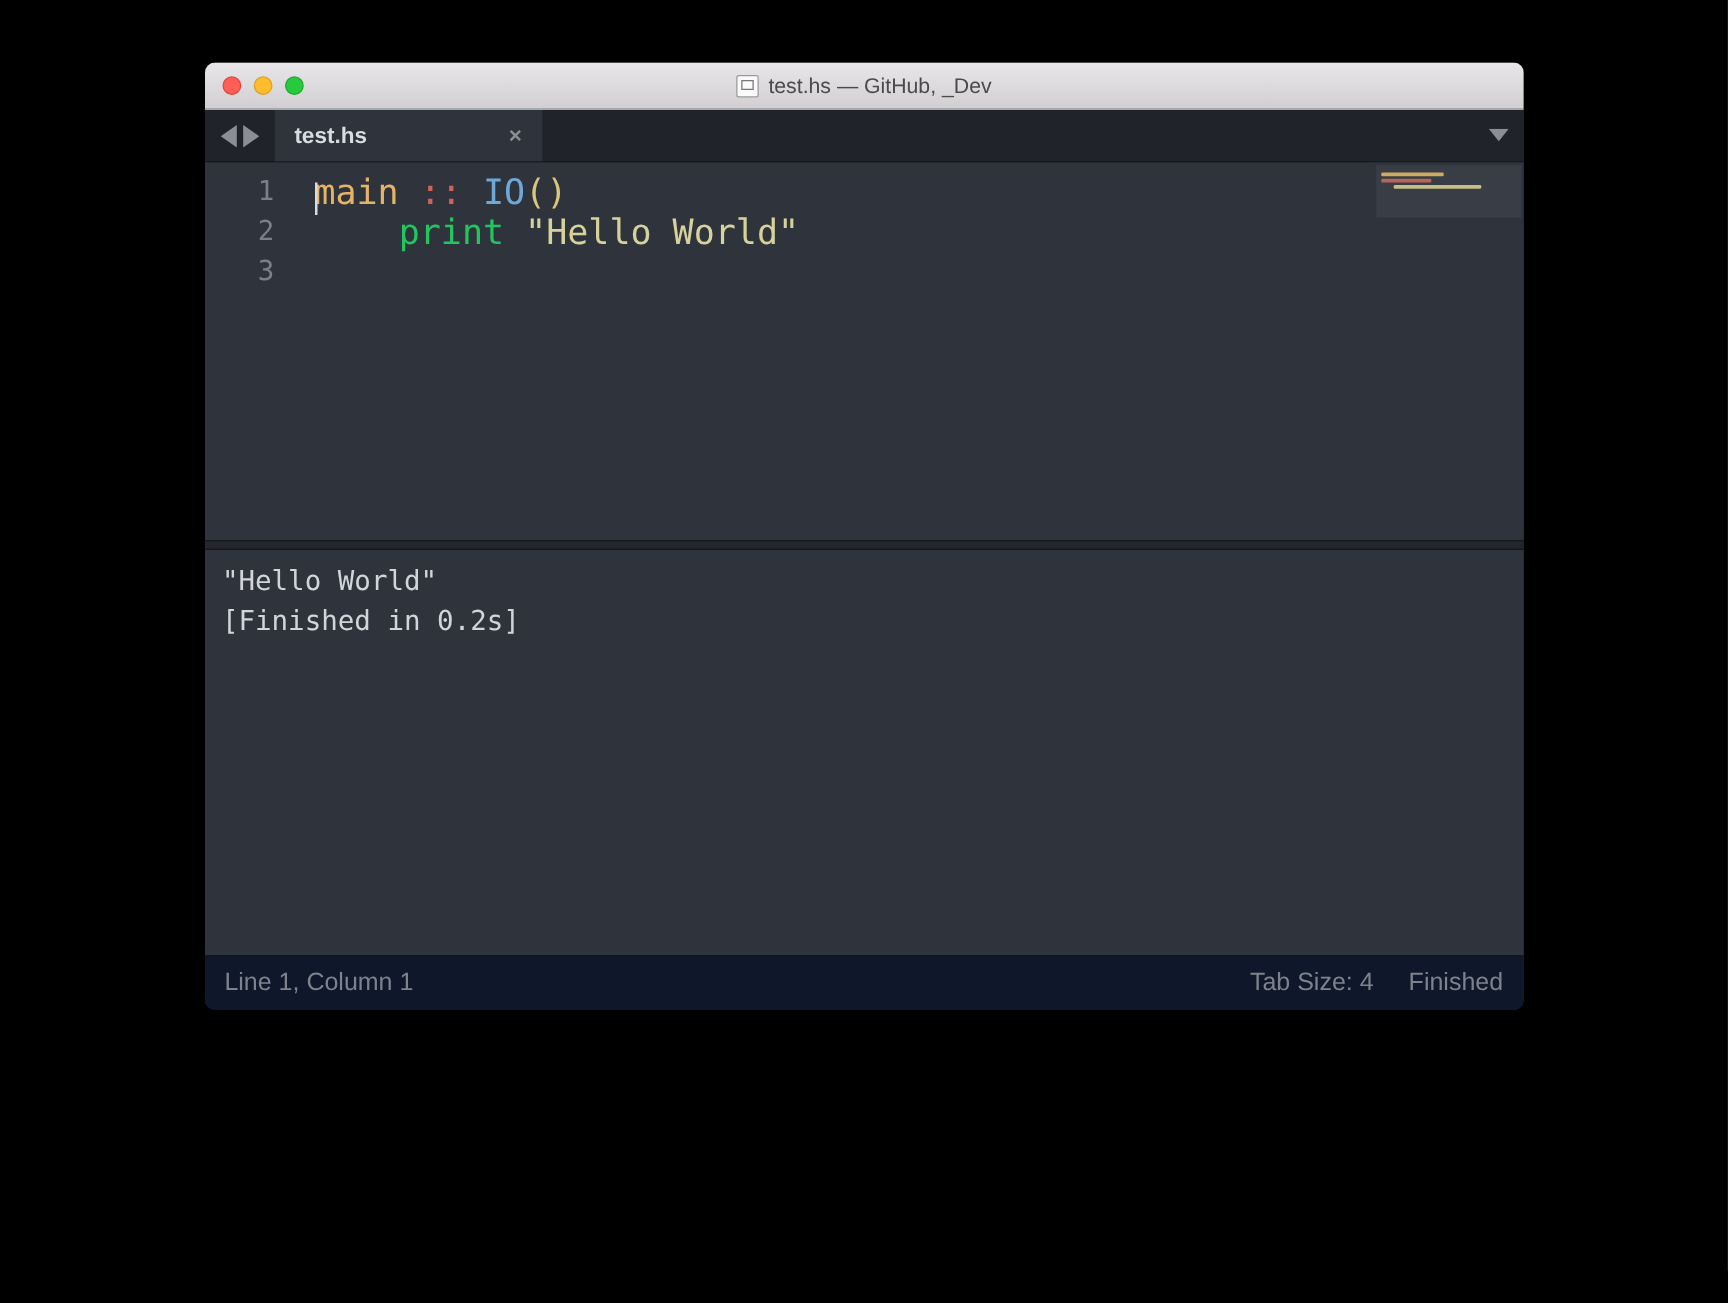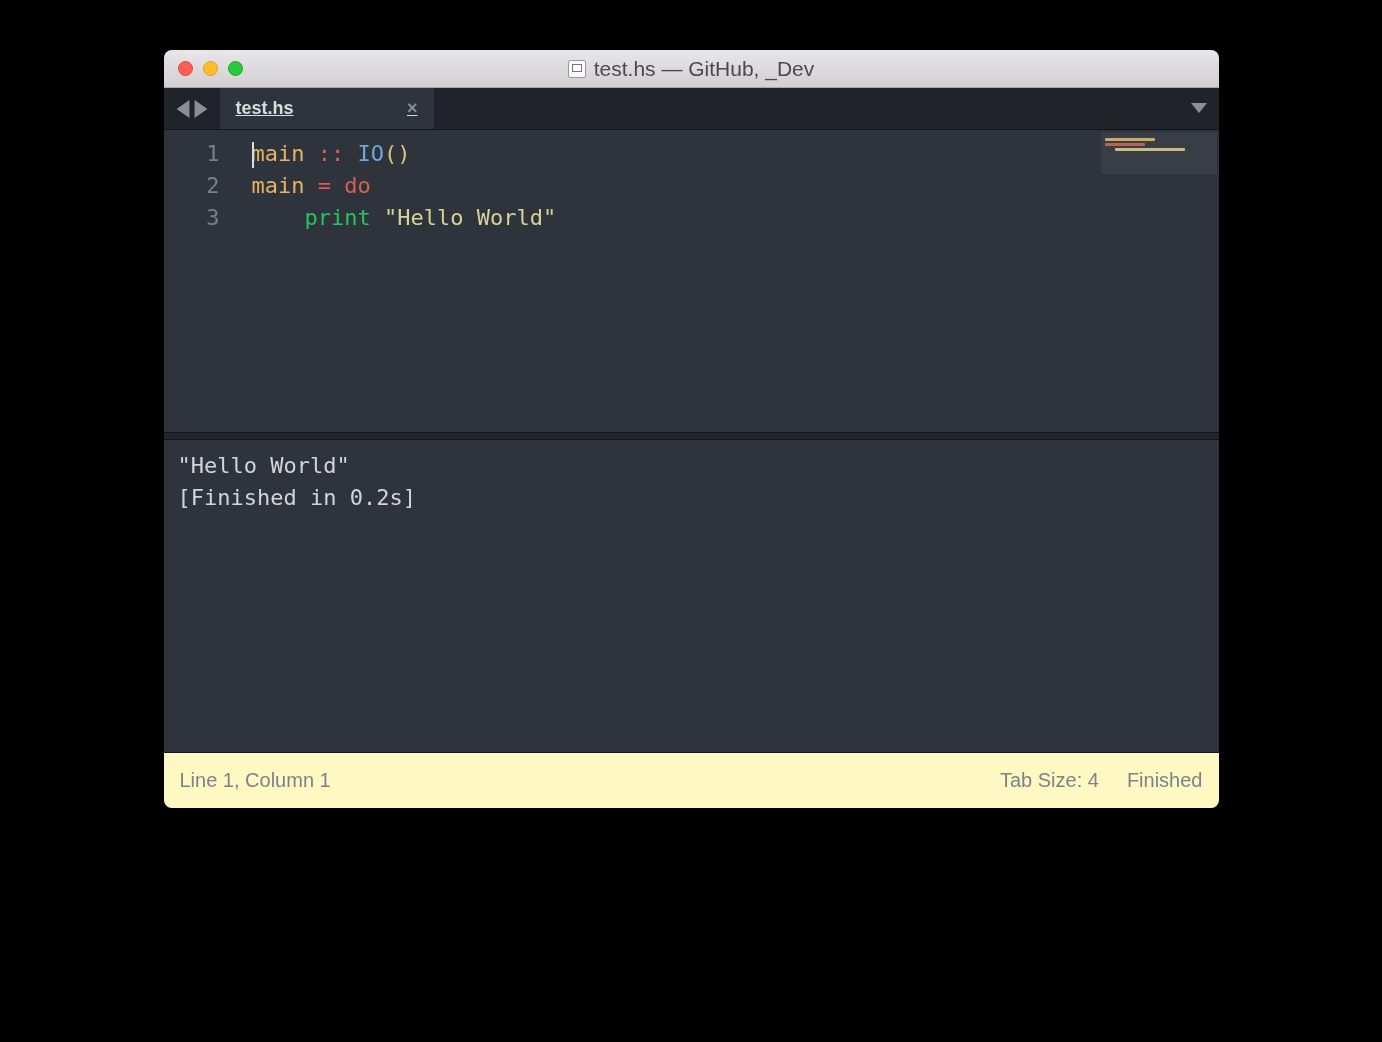--- a/index.html
+++ b/index.html
@@ -38,21 +38,21 @@
     padding-left: 14px;
   }
   .dot { width: 15px; height: 15px; border-radius: 50%; border: 0.5px solid rgba(0,0,0,0.15); }
   .dot.red { background: #ff5f56; border-color: #e0443e; }
   .dot.yellow { background: #ffbd2e; border-color: #dea123; }
   .dot.green { background: #27c93f; border-color: #1aab29; }
   .title {
     position: absolute;
     left: 0; right: 0;
     text-align: center;
-    font-size: 21px;
+    font-size: 17px;
     color: #4b4b4b;
     pointer-events: none;
     display: flex;
     align-items: center;
     justify-content: center;
     gap: 8px;
   }
   .file-icon {
     width: 18px; height: 18px;
     background: #fafafa;
@@ -87,21 +87,20 @@
     background: #2f333b;
     display: flex;
     align-items: center;
     padding: 0 16px;
     gap: 14px;
     color: #d8dbdf;
     font-size: 18px;
     font-weight: 600;
     border-right: 1px solid #1d2026;
     position:relative;
-    text-decoration:underline;
   }
   .tab .spacer { flex:1; }
   .tab-close { color:#8b8f95; font-size:18px; }
   .tabbar .tabfill { flex:1; }
   .menu-down {
     width: 40px;
     display:flex;
     align-items:center;
     justify-content:center;
   }
@@ -121,21 +120,21 @@
     font-size: 22px;
     line-height: 32px;
     padding-right: 18px;
     user-select:none;
   }
   .code {
     flex:1;
     padding-top: 8px;
     padding-left: 14px;
     font-family: "Menlo", "Consolas", monospace;
-    font-size: 22px;
+    font-size: 28px;
     line-height: 32px;
     color: #e6e6e6;
     position:relative;
   }
   .line { white-space: pre; }
   .cursor {
     display:inline-block;
     width:2px;
     height:26px;
     background:#d8dbdf;
@@ -180,22 +179,22 @@
     flex:1;
     background: #2f333b;
     padding: 10px 14px;
     font-family: "Menlo","Consolas", monospace;
     font-size: 22px;
     line-height: 32px;
     color:#d2d4d8;
   }
   
   .statusbar {
-    height: 56px;
-    background: #fef9c3;
+    height: 44px;
+    background: #0f172a;
     color:#7e838b;
     display:flex;
     align-items:center;
     padding: 0 16px;
     font-size: 20px;
     border-top:1px solid #14161a;
   }
   .statusbar .sb-right {
     margin-left:auto;
     display:flex;
@@ -246,21 +245,20 @@
   </div>
 
   <div class="editor-wrap">
     <div class="gutter">
       <div>1</div>
       <div>2</div>
       <div>3</div>
     </div>
     <div class="code">
       <div class="line"><span class="cursor"></span><span class="tok-name">main</span> <span class="tok-op">::</span> <span class="tok-type">IO</span><span class="tok-paren">(</span><span class="tok-paren">)</span></div>
-      <div class="line"><span class="tok-name">main</span> <span class="tok-op">=</span> <span class="tok-kw">do</span></div>
       <div class="line"><span>    </span><span class="tok-call">print</span><span> </span><span class="tok-str">"Hello World"</span></div>
     </div>
     <div class="minimap">
       <div class="mm-view"></div>
       <div class="mm-line" style="width:50px;background:#caa85a;margin-top:2px"></div>
       <div class="mm-line" style="width:40px;background:#b65c52"></div>
       <div class="mm-line" style="width:70px;background:#c4bb7f;margin-left:10px"></div>
     </div>
   </div>
 

